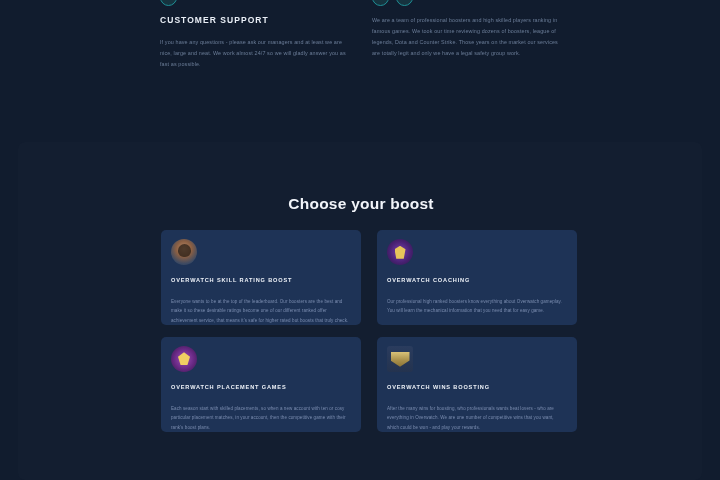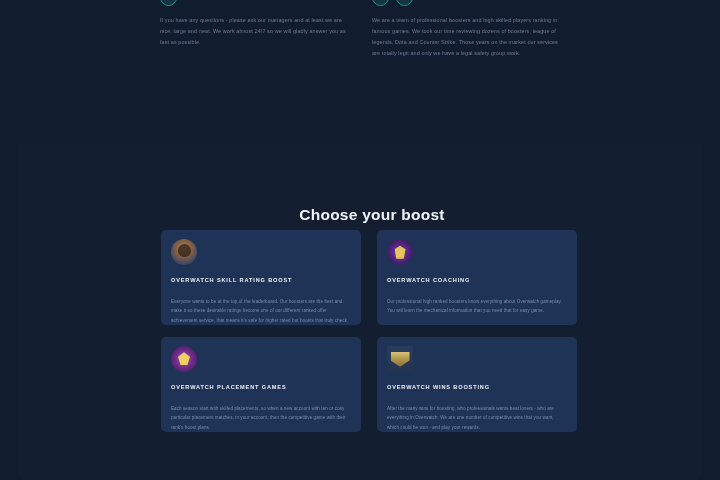--- a/index.html
+++ b/index.html
@@ -101,21 +101,21 @@
   .boost-heading {
     position: absolute;
     left: 0;
     top: 52px;
     width: 684px;
     text-align: center;
     font-size: 15.5px;
     font-weight: 700;
     color: #f2f5fa;
     letter-spacing: .25px;
-    margin: 12px;
+    margin: 1px;
   }
 
   .cards {
     position: absolute;
     left: 143px;
     top: 88px;
     width: 416px;
     display: grid;
     grid-template-columns: 200px 200px;
     grid-template-rows: 95px 95px;
@@ -222,20 +222,21 @@
 <body>
 
 <div id="page">
 
   <div class="features">
 
     <div class="feature feature-left">
       <div class="feature-icons">
         <span class="ficon"></span>
       </div>
+      <h3 class="feature-title">CUSTOMER SUPPORT</h3>
       <p class="feature-body">If you have any questions - please ask our managers and at least we are nice, large and neat. We work almost 24/7 so we will gladly answer you as fast as possible.</p>
     </div>
 
     <div class="feature feature-right">
       <div class="feature-icons">
         <span class="ficon"></span>
         <span class="ficon"></span>
       </div>
       <p class="feature-body">We are a team of professional boosters and high skilled players ranking in famous games. We took our time reviewing dozens of boosters, league of legends, Dota and Counter Strike. Those years on the market our services are totally legit and only we have a legal safety group work.</p>
     </div>

